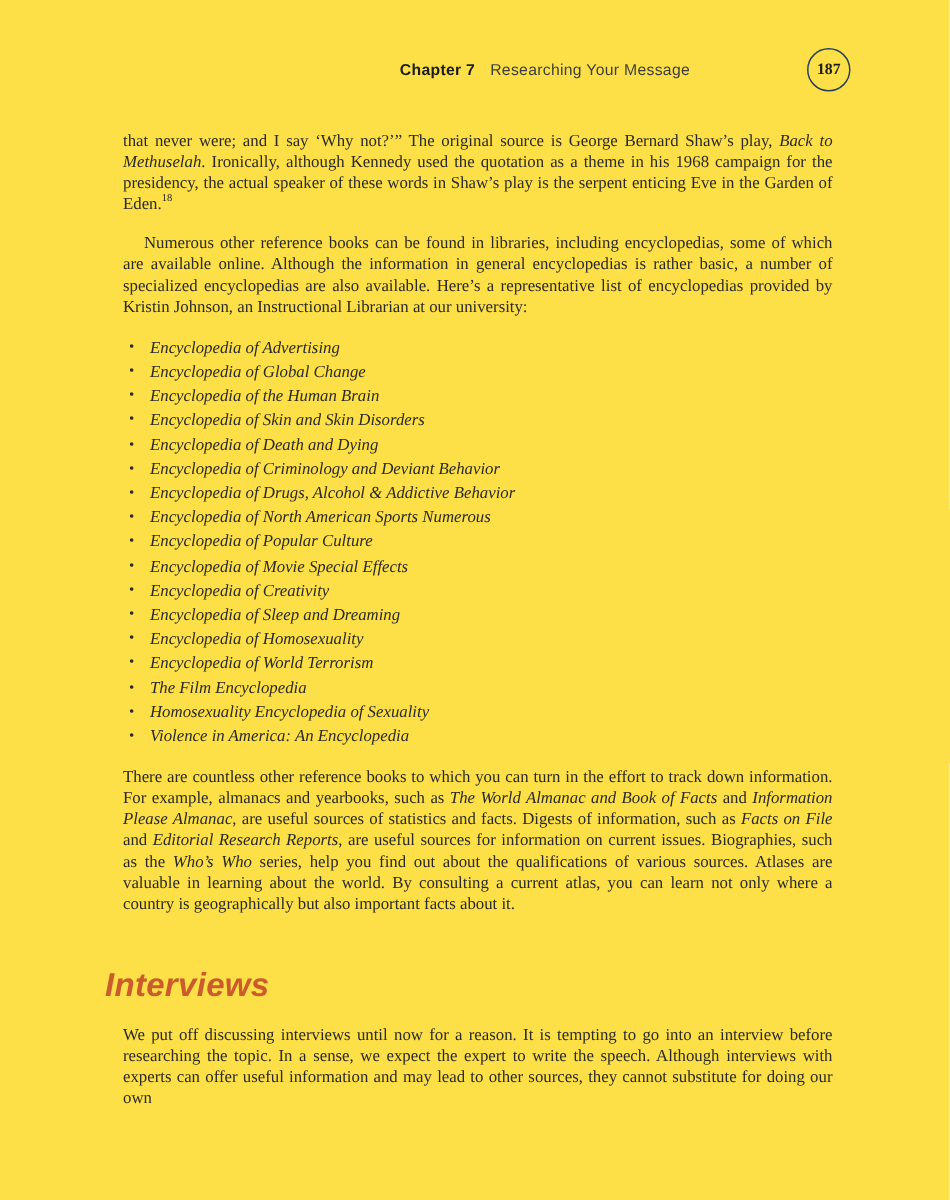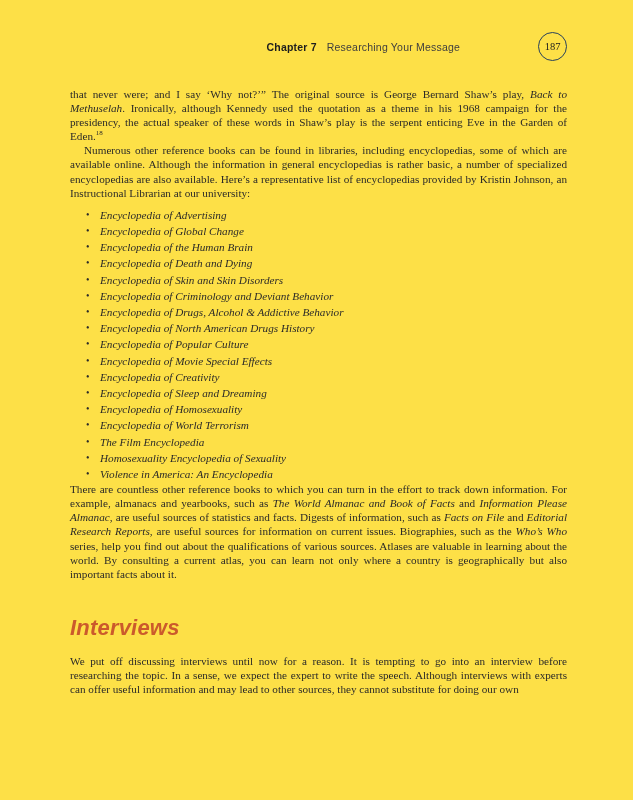--- a/index.html
+++ b/index.html
@@ -33,28 +33,28 @@
   .page-num-badge {
     width: 27px;
     height: 27px;
     border: 1.4px solid #27415c;
     border-radius: 50%;
     display: flex;
     align-items: center;
     justify-content: center;
     font-family: "Liberation Serif", serif;
     font-size: 10.5px;
-    font-weight: normal;
+    font-weight: bold;
     color: #1c1c1c;
     flex: 0 0 auto;
   }
   
   .body-col { width: 497px; }
   p.bodytext {
-    margin: 0;
+    margin: 12px;
     font-size: 11.2px;
     line-height: 14.1px;
     text-align: justify;
   }
   p.indent { text-indent: 14px; }
   .it { font-style: italic; }
   sup { font-size: 7px; line-height: 0; vertical-align: super; }
   
   ul.enc-list {
     list-style: none;
@@ -102,25 +102,25 @@
   <div class="body-col">
 
     <p class="bodytext"><span>that never were; and I say ‘Why not?’” The original source is George Bernard Shaw’s play, </span><span class="it">Back to Methuselah</span><span>. Ironically, although Kennedy used the quotation as a theme in his 1968 campaign for the presidency, the actual speaker of these words in Shaw’s play is the serpent enticing Eve in the Garden of Eden.</span><sup>18</sup></p>
 
     <p class="bodytext indent"><span>Numerous other reference books can be found in libraries, including encyclopedias, some of which are available online. Although the information in general encyclopedias is rather basic, a number of specialized encyclopedias are also available. Here’s a representative list of encyclopedias provided by Kristin Johnson, an Instructional Librarian at our university:</span></p>
 
     <ul class="enc-list">
         <li><span class="bullet">•</span><span class="it">Encyclopedia of Advertising</span></li>
         <li><span class="bullet">•</span><span class="it">Encyclopedia of Global Change</span></li>
         <li><span class="bullet">•</span><span class="it">Encyclopedia of the Human Brain</span></li>
+        <li><span class="bullet">•</span><span class="it">Encyclopedia of Skin and Skin Disorders</span></li>
         <li><span class="bullet">•</span><span class="it">Encyclopedia of Death and Dying</span></li>
-        <li><span class="bullet">•</span><span class="it">Encyclopedia of Skin and Skin Disorders</span></li>
         <li><span class="bullet">•</span><span class="it">Encyclopedia of Criminology and Deviant Behavior</span></li>
         <li><span class="bullet">•</span><span class="it">Encyclopedia of Drugs, Alcohol &amp; Addictive Behavior</span></li>
-        <li><span class="bullet">•</span><span class="it">Encyclopedia of North American Drugs History</span></li>
+        <li><span class="bullet">•</span><span class="it">Encyclopedia of North American Sports Numerous</span></li>
         <li><span class="bullet">•</span><span class="it">Encyclopedia of Popular Culture</span></li>
         <li><span class="bullet">•</span><span class="it">Encyclopedia of Movie Special Effects</span></li>
         <li><span class="bullet">•</span><span class="it">Encyclopedia of Creativity</span></li>
         <li><span class="bullet">•</span><span class="it">Encyclopedia of Sleep and Dreaming</span></li>
         <li><span class="bullet">•</span><span class="it">Encyclopedia of Homosexuality</span></li>
         <li><span class="bullet">•</span><span class="it">Encyclopedia of World Terrorism</span></li>
         <li><span class="bullet">•</span><span class="it">The Film Encyclopedia</span></li>
         <li><span class="bullet">•</span><span class="it">Homosexuality Encyclopedia of Sexuality</span></li>
         <li><span class="bullet">•</span><span class="it">Violence in America: An Encyclopedia</span></li>
       </ul>

